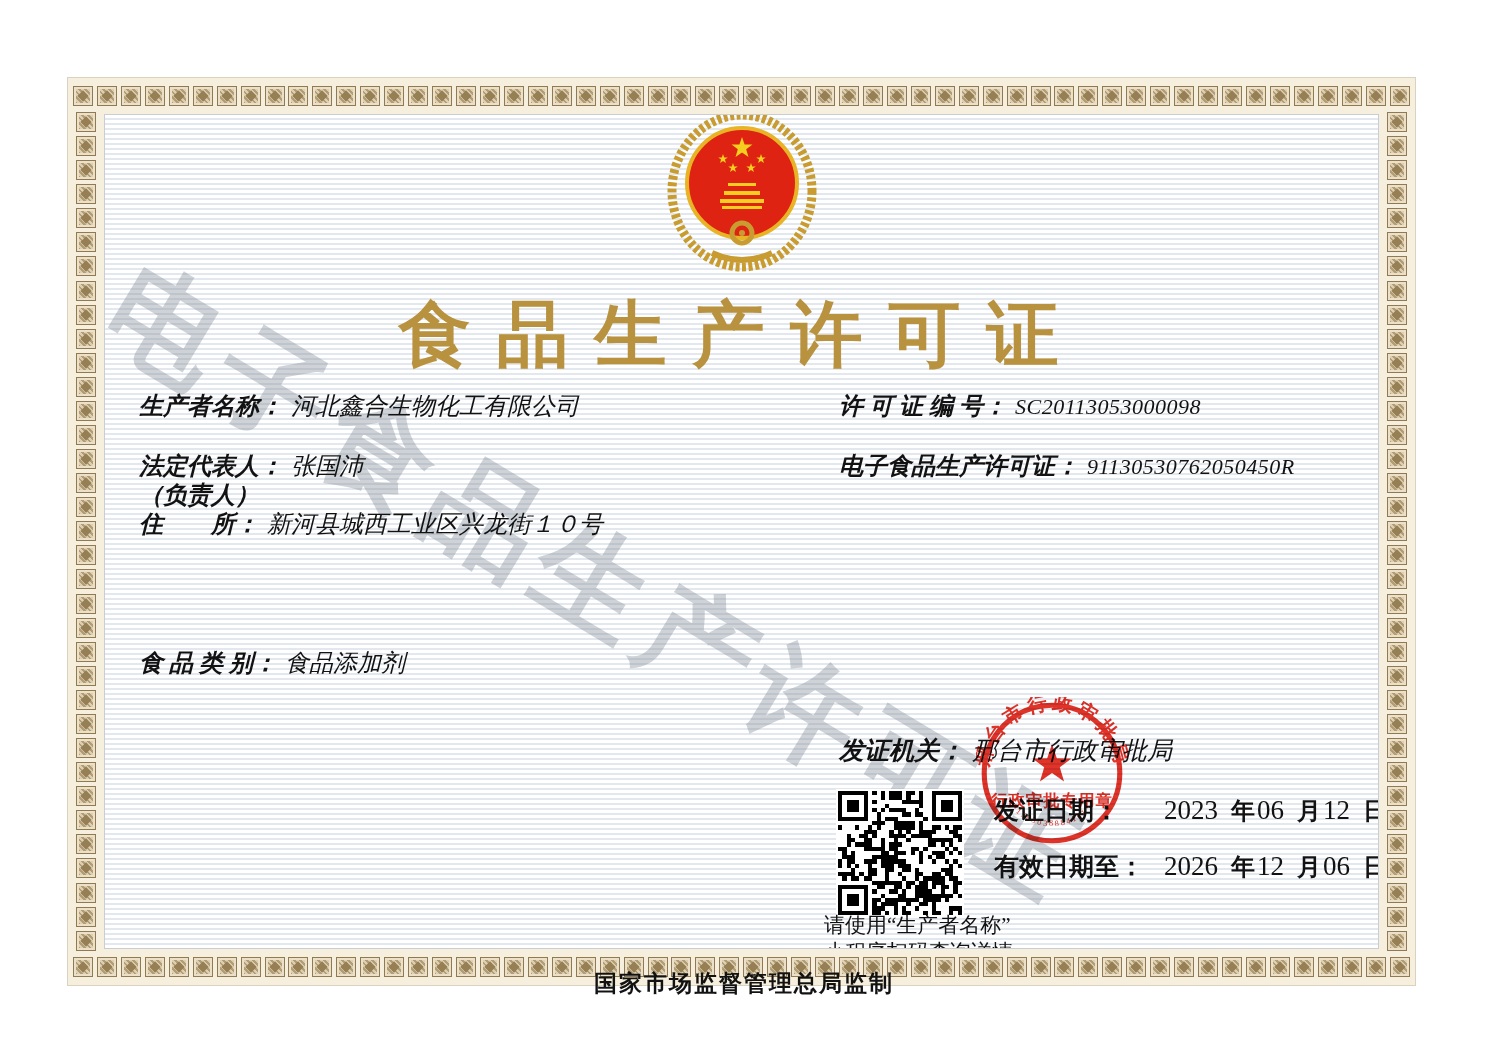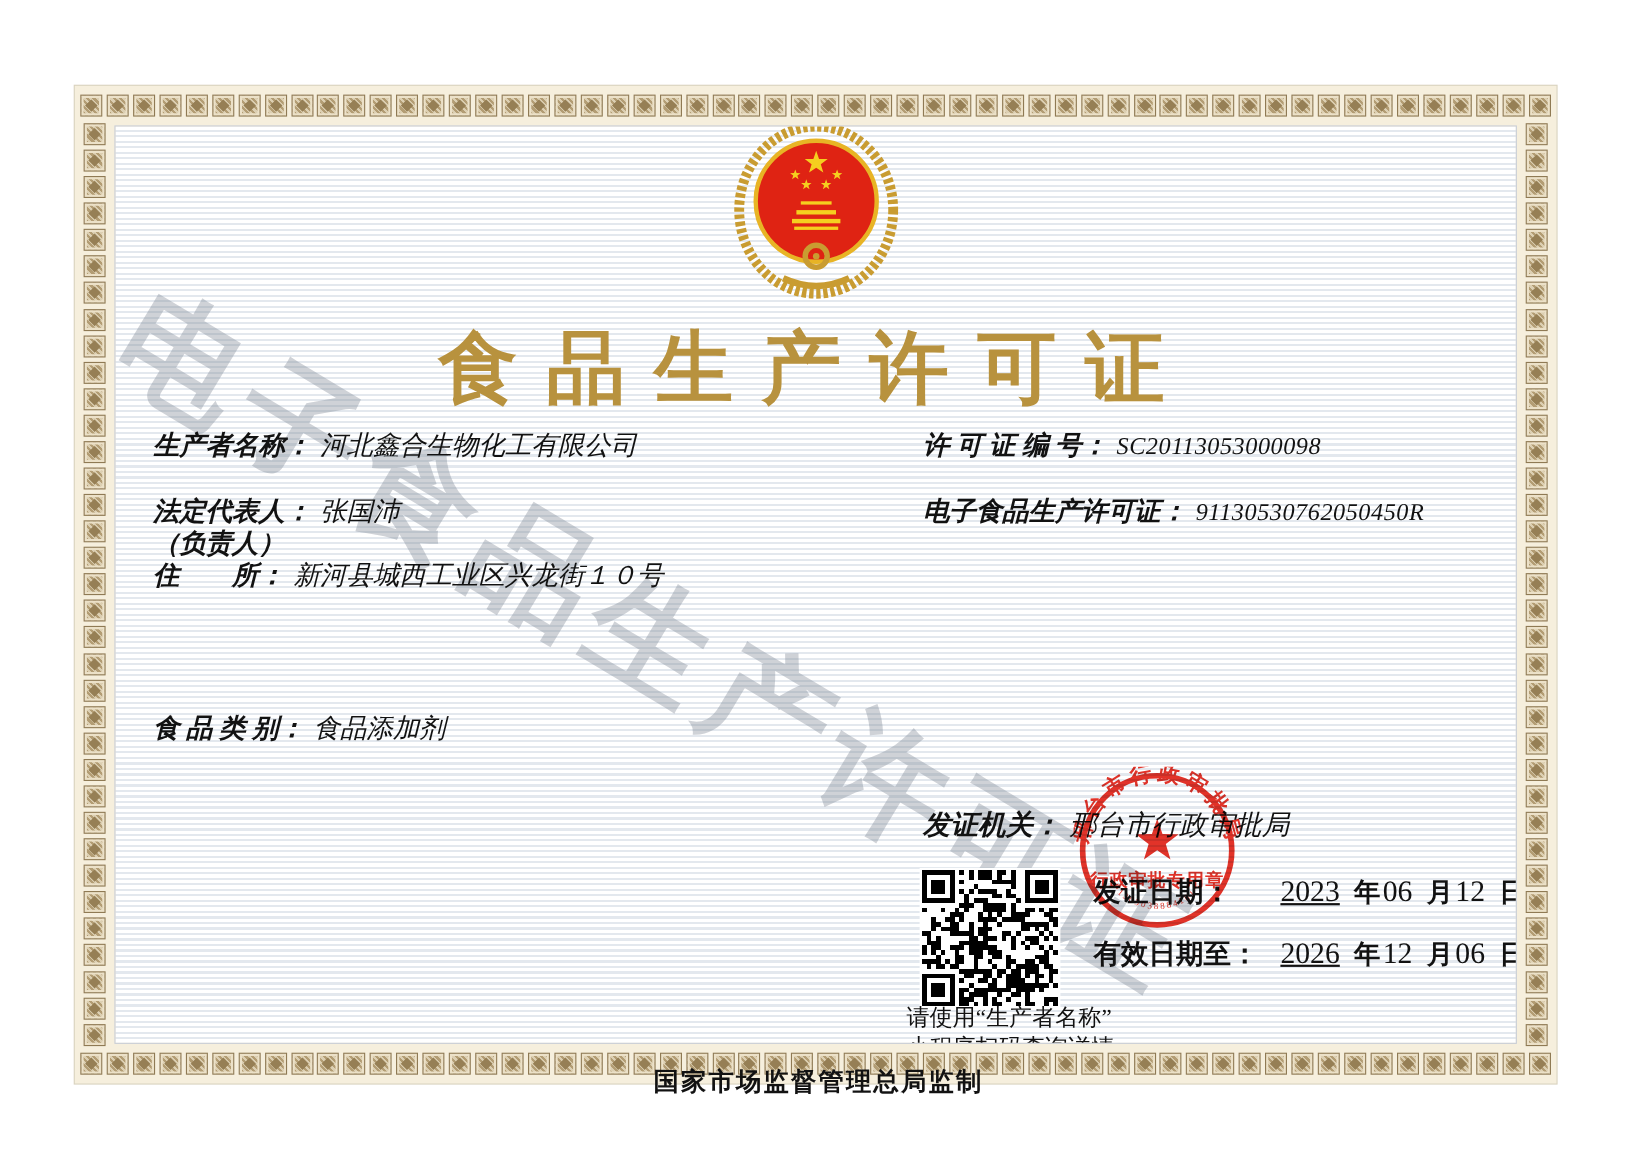--- a/index.html
+++ b/index.html
@@ -33,21 +33,21 @@
   .title{position:absolute;top:172px;left:0;right:0;text-align:center;z-index:2;
          font-size:72px;font-weight:700;color:#b8923e;letter-spacing:26px;white-space:nowrap;}
 
   .row{position:absolute;white-space:pre;font-size:24px;line-height:1.1;z-index:2;font-style:italic;}
   .lab{font-weight:700;}
   .val{margin-left:8px;}
   .num{font-size:22px;letter-spacing:0.5px;}
 
   .daterow{position:absolute;display:flex;align-items:baseline;white-space:pre;z-index:2;}
   .dlab{font-weight:700;font-size:25px;width:170px;}
-  .dyear{font-size:27px;text-decoration:underline;}
+  .dyear{font-size:27px;}
   .dnum{font-size:27px;margin-left:2px;text-align:center;}
   .dunit{font-weight:700;font-size:24px;margin-left:13px;}
 
   .qr{position:absolute;left:731px;top:674px;width:128px;height:128px;z-index:3;background:#ffffff;}
   .qr-caption{position:absolute;left:719px;top:797px;font-size:21px;line-height:27px;z-index:3;}
 
   .seal{position:absolute;left:871px;top:582px;width:152px;height:152px;z-index:5;
         mix-blend-mode:multiply;opacity:0.93;}
 
   .footer{position:absolute;left:0;right:0;top:968px;text-align:center;

